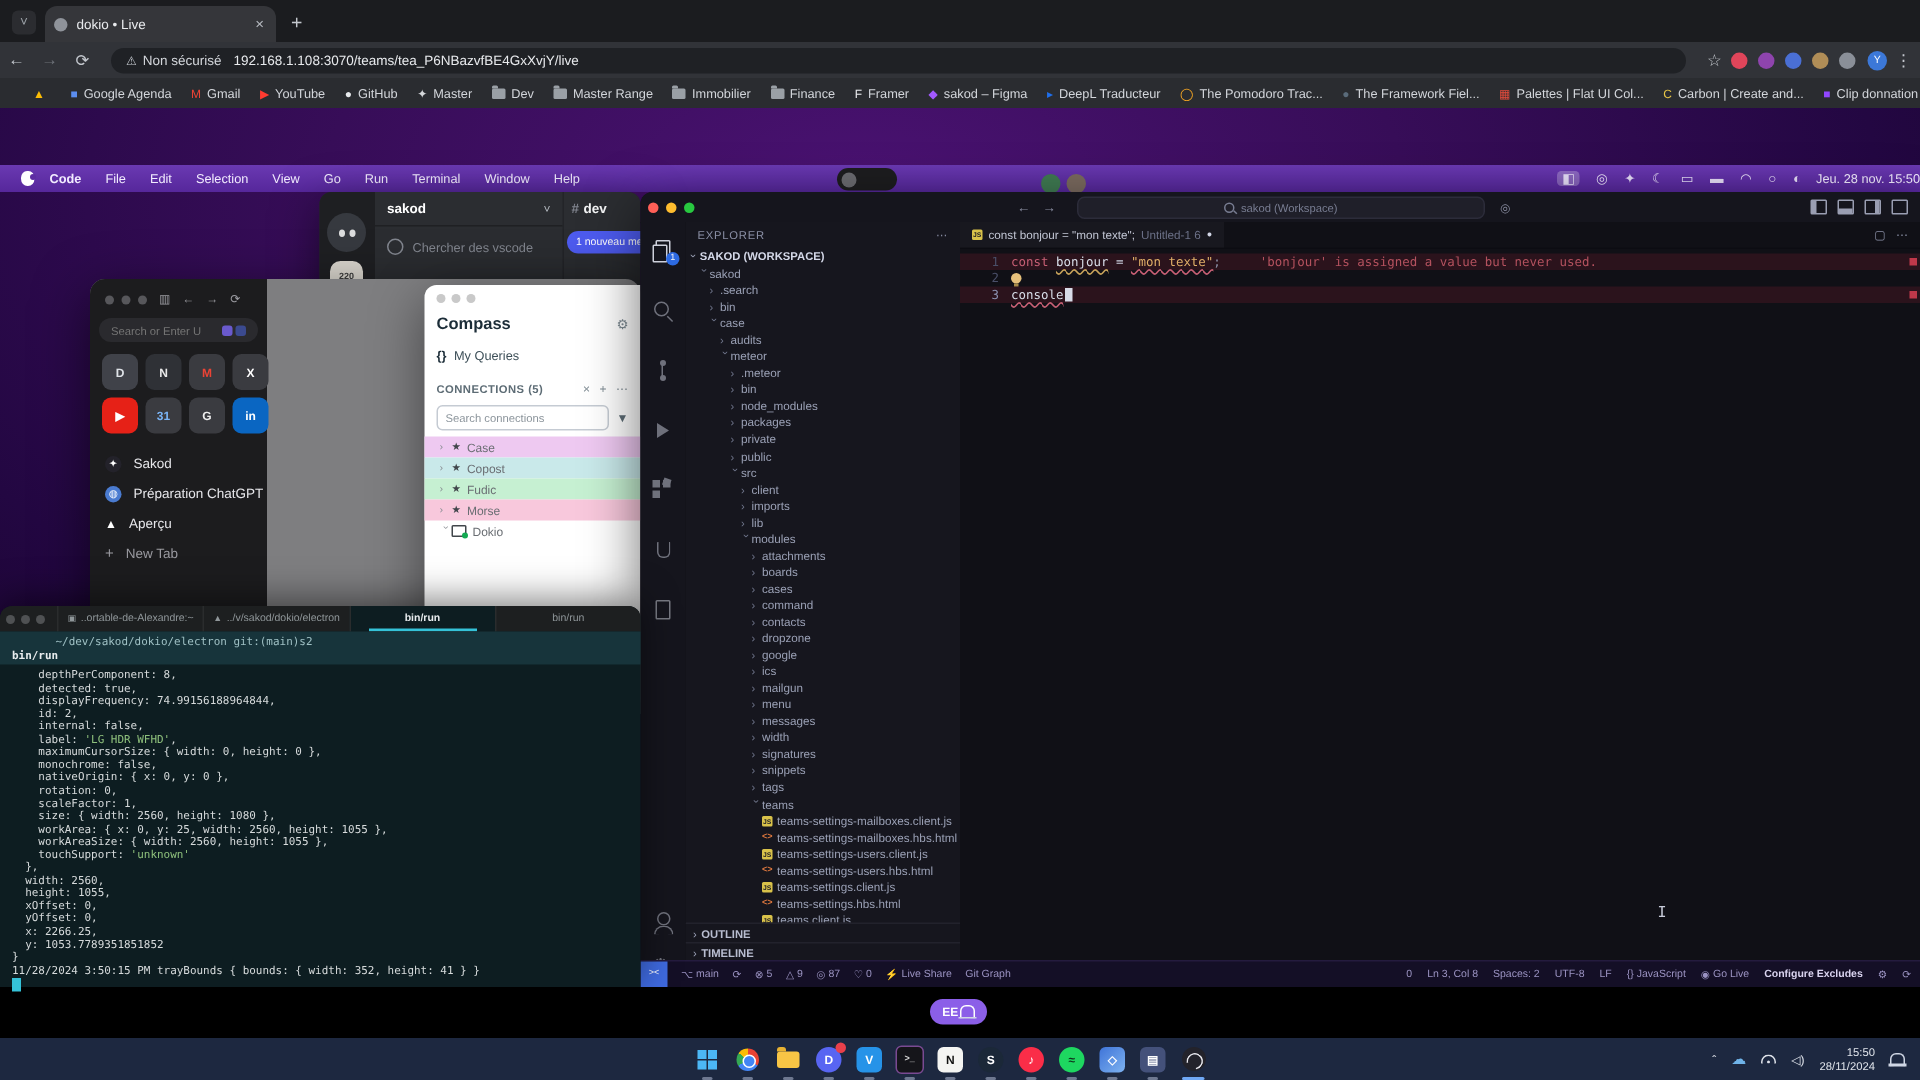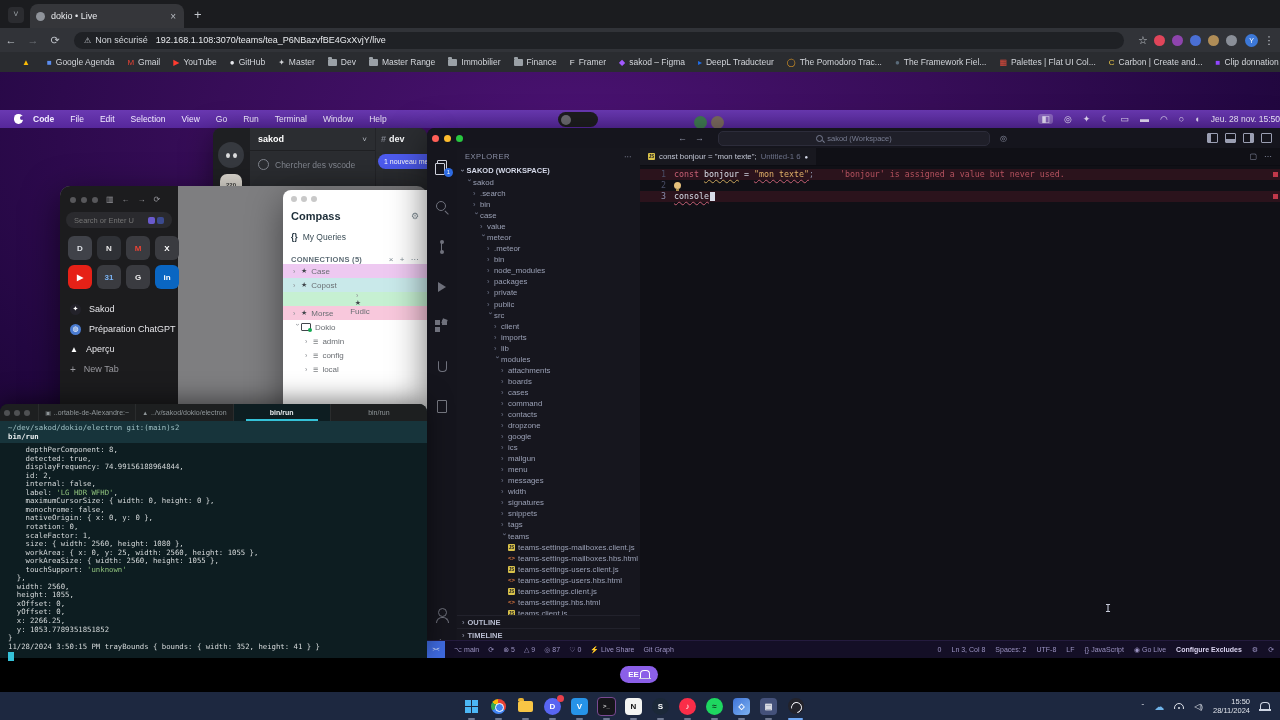--- a/index.html
+++ b/index.html
@@ -134,21 +134,21 @@
   #term-bar{height:17px;background:#1d1f20;border-radius:8px 8px 0 0;display:flex;align-items:center;}
   #term-bar .tl{background:#4f5153;width:6px;height:6px;margin-left:4px;}
   #term-tabs{flex:1;display:flex;height:100%;align-items:center;margin-left:8px;}
   .ttab{flex:1;text-align:center;color:#8f9699;font-size:7px;height:100%;line-height:17px;position:relative;
         border-left:1px solid #2a2c2d;white-space:nowrap;overflow:hidden;}
   .ttab .tic{font-size:6px;margin-right:3px;}
   .ttab.active{color:#e8ecee;font-weight:bold;background:#0d1d21;}
   .ttab.active:after{content:"";position:absolute;left:12px;right:12px;bottom:0;height:2px;background:#35c2d8;}
   #term-body{position:relative;font-family:"DejaVu Sans Mono",monospace;font-size:7.3px;line-height:8.55px;color:#d6dadb;}
   #term-prompt{background:#17343b;padding:3px 0 2px 8px;}
-  #term-prompt .p1{color:#9fc0c4;}
+  #term-prompt .p1{color:#9fc0c4;margin-left:29px;}
   #term-prompt .p2{color:#e8ecee;font-weight:bold;}
   #term-lines{padding:3px 0 0 8px;white-space:pre;}
   #term-lines .tg{color:#8ec07c;}
   #term-last{padding-left:8px;white-space:pre;}
   #term-cursor{width:6px;height:9px;background:#35c2d8;margin:1px 0 0 8px;}
 
   
   #code{left:427px;top:56px;width:853px;height:530px;background:#16161e;border-radius:8px 0 0 0;
         box-shadow:0 10px 36px rgba(0,0,0,.55);}
   #code-titlebar{height:20px;background:#15151d;border-radius:8px 0 0 0;display:flex;align-items:center;border-bottom:1px solid #0c0c12;}
@@ -511,64 +511,51 @@
         <span>My Queries</span>
       </div>
       <div id="cmp-conn">
         <span>CONNECTIONS (5)</span>
         <span class="cic">
           <span>×</span>
           <span>+</span>
           <span>⋯</span>
         </span>
       </div>
+      <div id="cmp-searchrow">
+        <input id="cmp-search" placeholder="Search connections" style="">
+        <span id="cmp-filter">▼</span>
+      </div>
       <div id="cmp-favs">
           <div class="cmp-row" style="background: rgb(238, 201, 241);">
             <span class="ar">›</span>
             <span class="st">★</span>
             <span>Case</span>
           </div>
           <div class="cmp-row" style="background: rgb(201, 233, 234);">
             <span class="ar">›</span>
             <span class="st">★</span>
             <span>Copost</span>
           </div>
-          <div class="cmp-row" style="background: rgb(198, 240, 210); flex-direction: column;">
+          <div class="cmp-row" style="background: rgb(198, 240, 210);">
             <span class="ar">›</span>
             <span class="st">★</span>
             <span>Fudic</span>
           </div>
           <div class="cmp-row" style="background: rgb(248, 200, 220);">
             <span class="ar">›</span>
             <span class="st">★</span>
             <span>Morse</span>
           </div>
         </div>
       <div class="cmp-row cluster">
         <span class="ar" style="transform:rotate(90deg);display:inline-block;">›</span>
         <span class="mon"></span>
         <span>Dokio</span>
       </div>
-      <div id="cmp-dbs">
-          <div class="cmp-row child">
-            <span class="ar">›</span>
-            <span class="db">☰</span>
-            <span>admin</span>
-          </div>
-          <div class="cmp-row child">
-            <span class="ar">›</span>
-            <span class="db">☰</span>
-            <span>config</span>
-          </div>
-          <div class="cmp-row child">
-            <span class="ar">›</span>
-            <span class="db">☰</span>
-            <span>local</span>
-          </div>
-        </div>
     </div>
 
     <div id="code" class="abs">
       <div id="code-titlebar">
         <span class="tl red"></span>
         <span class="tl yel"></span>
         <span class="tl grn"></span>
         <div id="ct-nav">
           <span>←</span>
           <span>→</span>
@@ -644,21 +631,21 @@
             <div class="trow" style="padding-left: 16px;">
               <span class="ar">›</span>
               <span>bin</span>
             </div>
             <div class="trow" style="padding-left: 16px;">
               <span class="ar open">›</span>
               <span>case</span>
             </div>
             <div class="trow" style="padding-left: 23px;">
               <span class="ar">›</span>
-              <span>value</span>
+              <span>audits</span>
             </div>
             <div class="trow" style="padding-left: 23px;">
               <span class="ar open">›</span>
               <span>meteor</span>
             </div>
             <div class="trow" style="padding-left: 30px;">
               <span class="ar">›</span>
               <span>.meteor</span>
             </div>
             <div class="trow" style="padding-left: 30px;">

